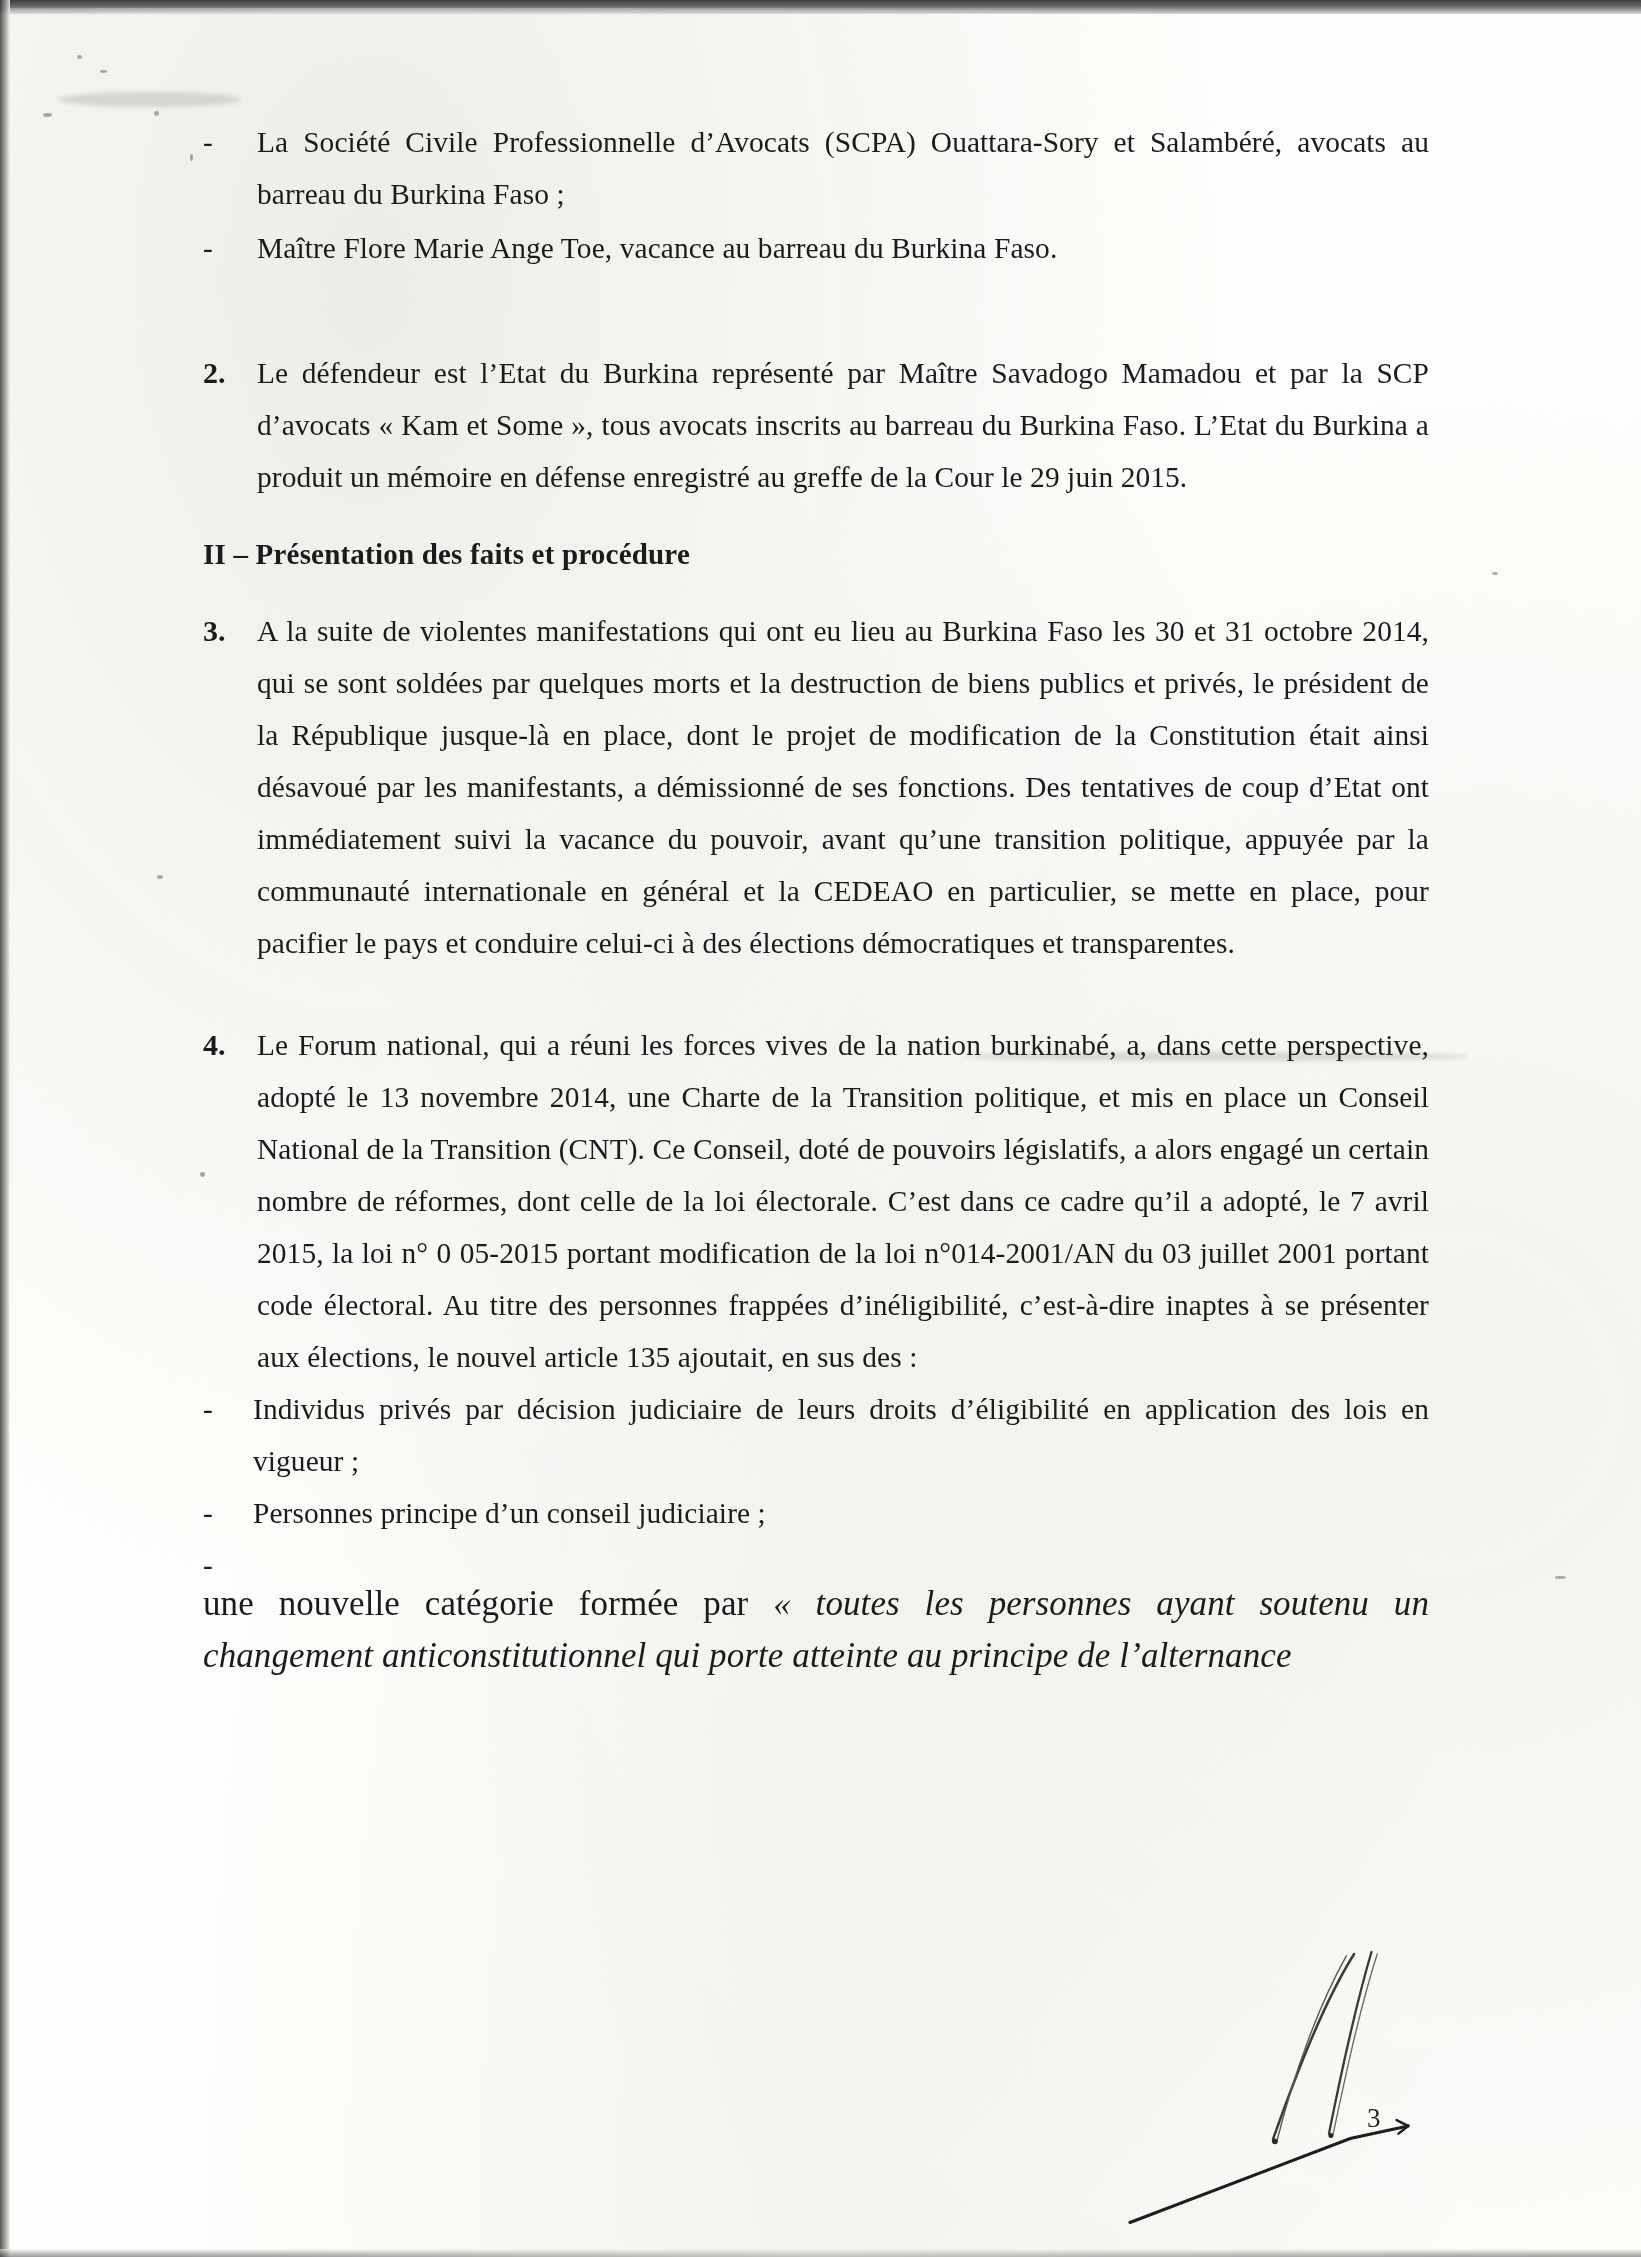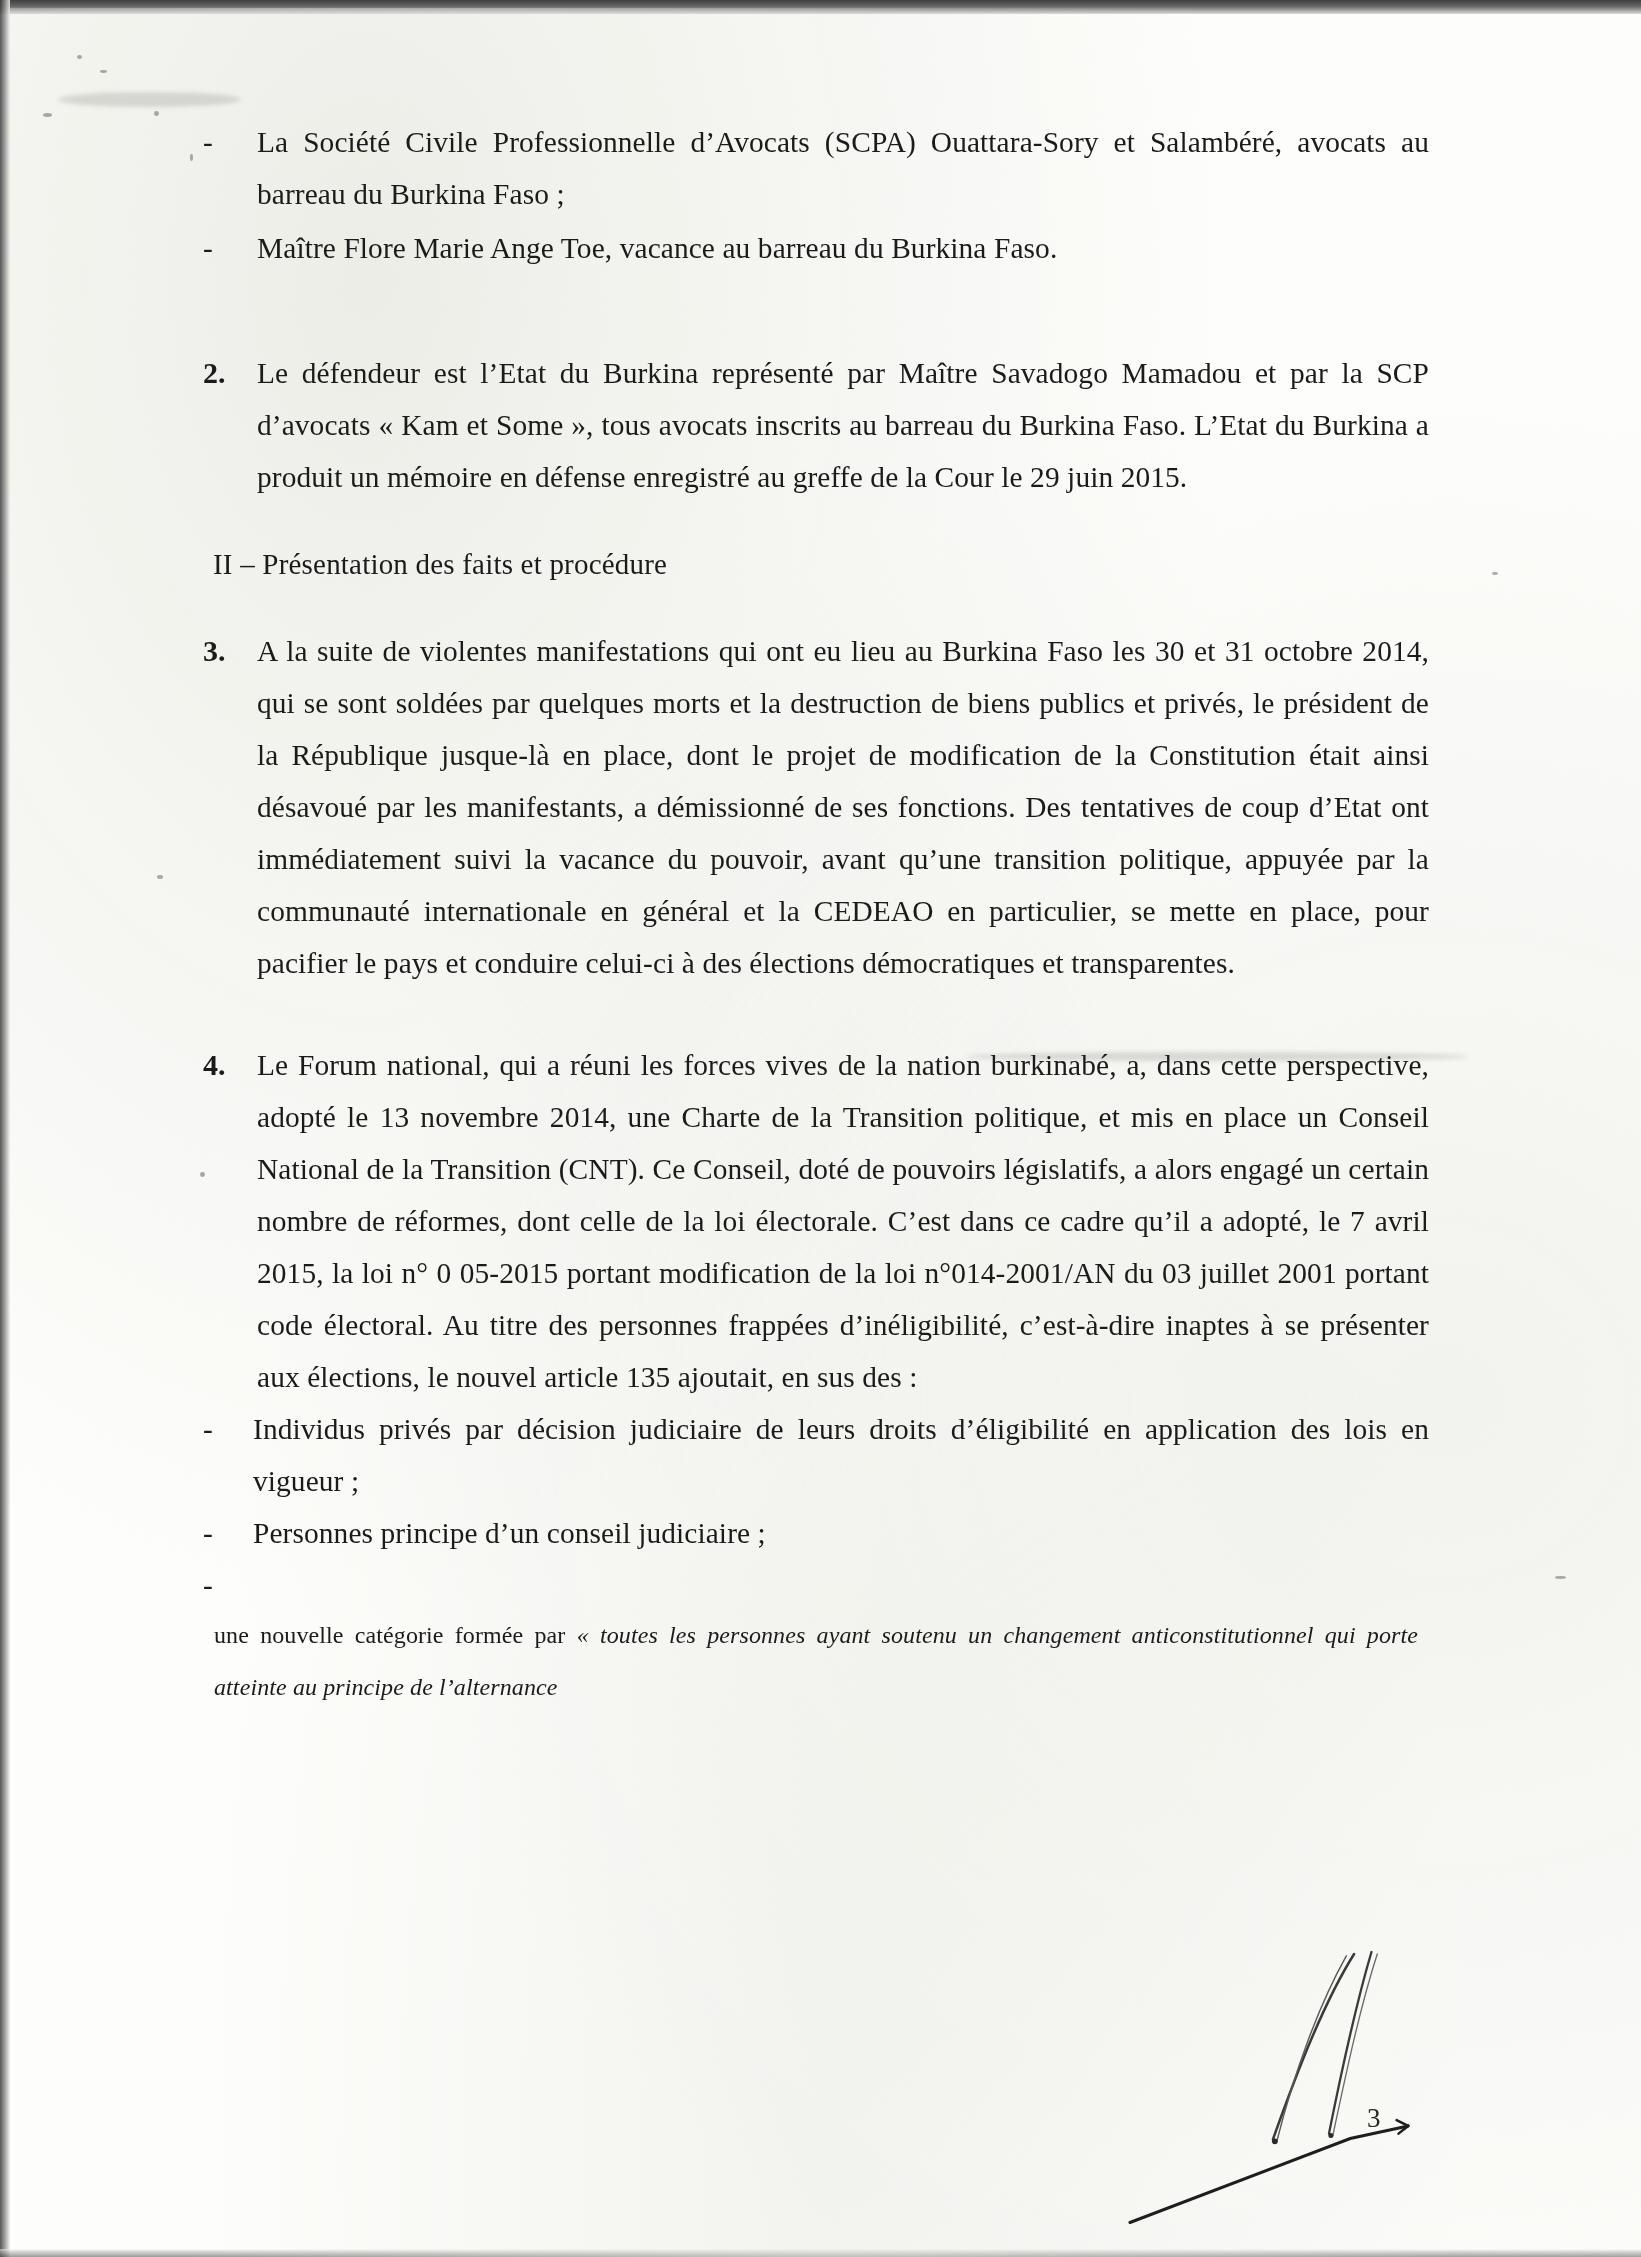--- a/index.html
+++ b/index.html
@@ -108,31 +108,31 @@
     position: absolute;
     left: 0;
     top: 0;
     font-weight: bold;
     font-size: 30px;
     line-height: 52px;
   }
 
   .section-heading {
     font-size: 29px;
-    font-weight: normal;
-    line-height: 52px;
-    margin: 10px;
+    font-weight: bold;
+    line-height: 52px;
+    margin: 0;
     letter-spacing: 0.2px;
   }
 
   .plain-para {
-    font-size: 24px;
+    font-size: 35px;
     line-height: 52px;
     text-align: justify;
-    margin: 11px;
+    margin: 0;
     letter-spacing: 0.1px;
   }
   .quoted-italic {
     font-style: italic;
   }
 
   .gap-xl { height: 71px; }
   .gap-lg { height: 50px; }
   .gap-md { height: 39px; }
   .gap-sm { height: 25px; }

